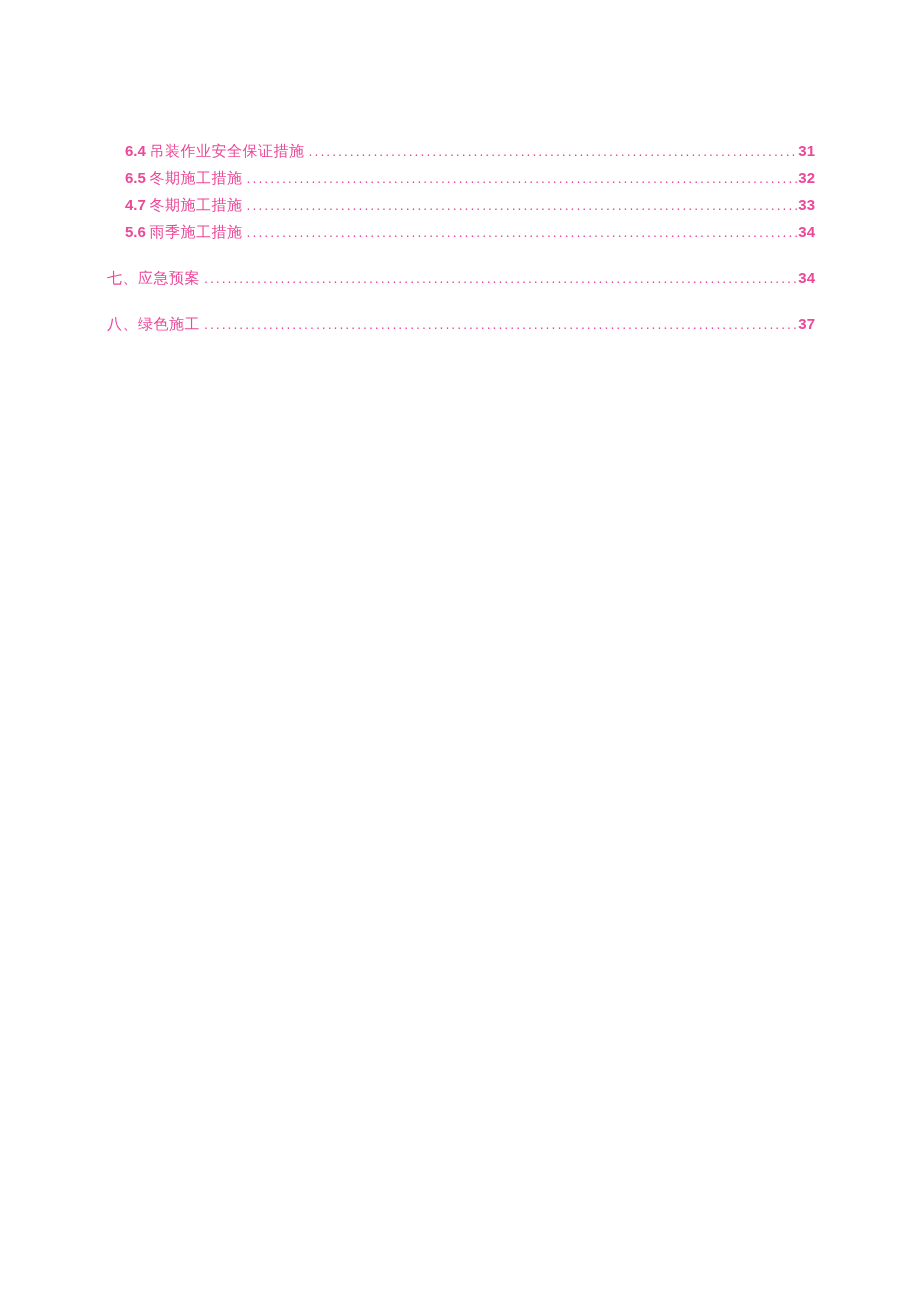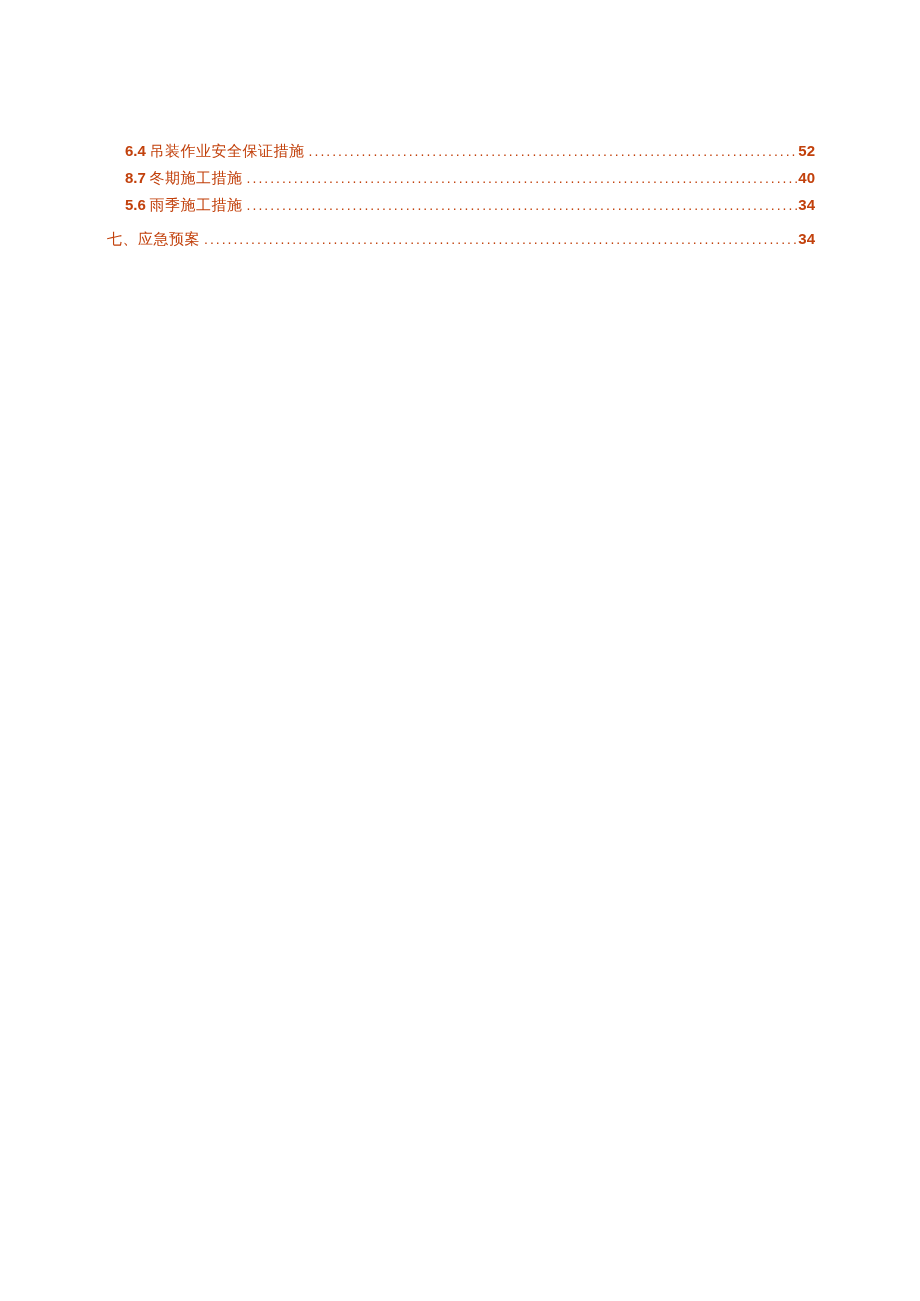--- a/index.html
+++ b/index.html
@@ -7,21 +7,21 @@
     padding: 0;
     background: #ffffff;
     width: 920px;
     height: 1301px;
   }
   .page {
     position: relative;
     width: 920px;
     height: 1301px;
     font-family: "SimSun", "宋体", serif;
-    color: #c2410c;
+    color: #ec4899;
     border-radius: 10px;
   }
   .toc {
     position: absolute;
     top: 138px;
     left: 107px;
     width: 708px;
     font-size: 15px;
     line-height: 26px;
   }
@@ -52,57 +52,71 @@
   }
   .dots::after {
     content: "..........................................................................................................................................................................................";
   }
   .page-no {
     font-family: Arial, "Helvetica Neue", sans-serif;
     font-weight: bold;
     font-size: 15px;
   }
   .section-gap {
-    margin-top: 8px;
+    margin-top: 20px;
   }
 </style>
 </head>
 <body>
 
 <div class="page">
   <div class="toc">
 
     <div class="toc-row indent">
       <span class="toc-label">
         <span class="num">6.4</span><span>  </span><span class="title">吊装作业安全保证措施</span>
       </span>
       <span class="dots"></span>
-      <span class="page-no">52</span>
+      <span class="page-no">31</span>
     </div>
-
 
     <div class="toc-row indent">
       <span class="toc-label">
-        <span class="num">8.7</span><span> </span><span class="title">冬期施工措施</span>
+        <span class="num">6.5</span><span> </span><span class="title">冬期施工措施</span>
       </span>
       <span class="dots"></span>
-      <span class="page-no">40</span>
+      <span class="page-no">32</span>
+    </div>
+
+    <div class="toc-row indent">
+      <span class="toc-label">
+        <span class="num">4.7</span><span> </span><span class="title">冬期施工措施</span>
+      </span>
+      <span class="dots"></span>
+      <span class="page-no">33</span>
     </div>
 
     <div class="toc-row indent">
       <span class="toc-label">
         <span class="num">5.6</span><span> </span><span class="title">雨季施工措施</span>
       </span>
       <span class="dots"></span>
       <span class="page-no">34</span>
     </div>
 
     <div class="toc-row section-gap">
       <span class="toc-label">
         <span class="title">七、</span><span class="title">应急预案</span>
       </span>
       <span class="dots"></span>
       <span class="page-no">34</span>
     </div>
 
+    <div class="toc-row section-gap">
+      <span class="toc-label">
+        <span class="title">八、</span><span class="title">绿色施工</span>
+      </span>
+      <span class="dots"></span>
+      <span class="page-no">37</span>
+    </div>
 
   </div>
 </div>
 
 </body></html>

